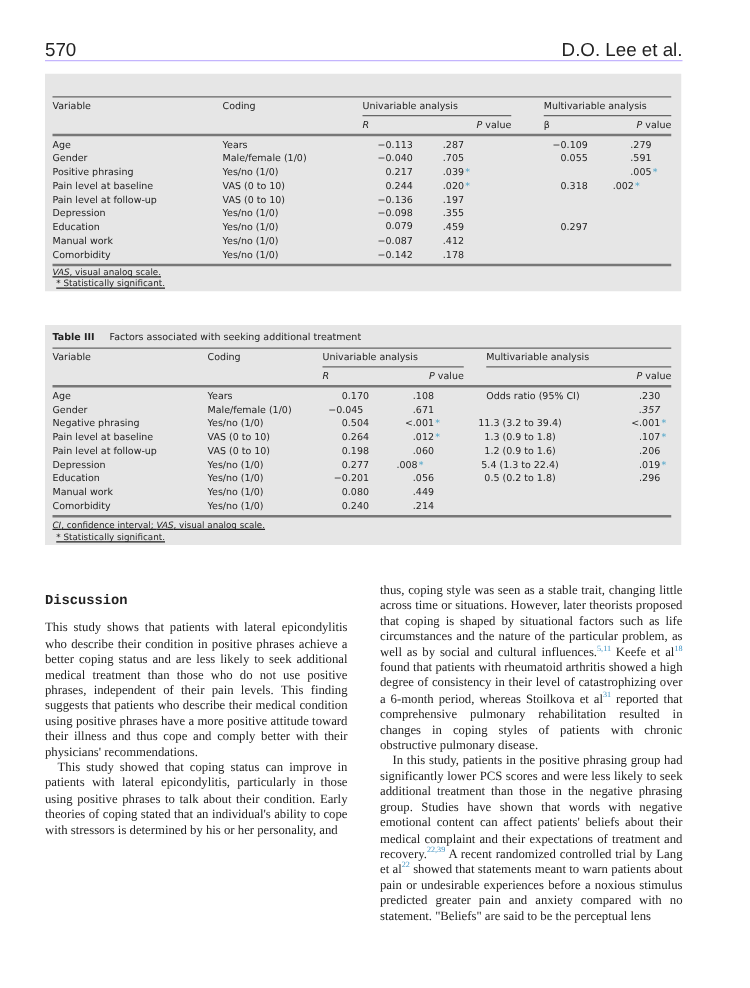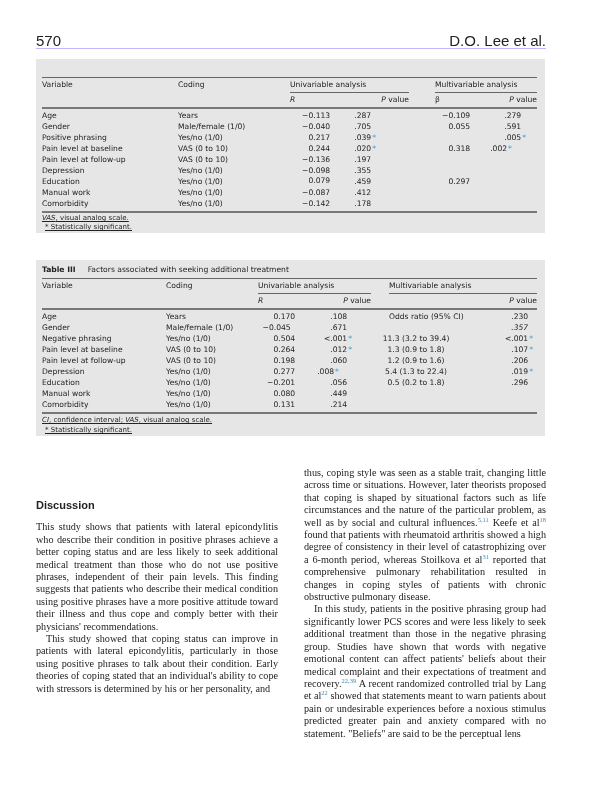--- a/index.html
+++ b/index.html
@@ -22,21 +22,21 @@
   .star { color: #4aa3c8; margin-left: 1px; }
   .foot { position: absolute; left: 6px; white-space: nowrap; font-size: 7px; line-height: 10px; text-decoration: underline; }
   .foot i { font-style: italic; }
 
   .col { position: absolute; font-family: "Liberation Serif", serif; font-size: 10.2px;
     line-height: 12.4px; text-align: justify; color: #222; }
   .col p { margin: 0; }
   .col p.ind { text-indent: 10px; }
   .link { color: #3a8fc0; }
   sup.ref { color: #3a8fc0; font-size: 6.5px; line-height: 0; }
-  h2.disc { font-family: Liberation Sans, sans-serif; font-size: 11px; font-weight: bold; margin: 32px 0 10px 0; }
+  h2.disc { font-family: Liberation Mono, monospace; font-size: 11px; font-weight: bold; margin: 8px 0 10px 0; }
 </style>
 </head>
 <body>
 
 <div class="running-head">
   <span class="pg">570</span>
   <span class="auth">D.O. Lee et al.</span>
 </div>
 
 <div class="tbl" id="t2" style="top:59px;height:174px;">
@@ -194,21 +194,21 @@
       </div>
       <div>
         <div class="cell" style="left: 6px; top: 128px;"><span>Manual work</span></div>
         <div class="cell" style="left: 130px; top: 128px;"><span>Yes/no (1/0)</span></div>
         <div class="cell r" style="left: 222px; top: 128px; width: 42px;"><span>0.080</span><span style="visibility: hidden; margin-left: 1px;">*</span></div>
         <div class="cell r" style="left: 268px; top: 128px; width: 48px;"><span>.449</span><span style="visibility: hidden; margin-left: 1px;">*</span></div>
       </div>
       <div>
         <div class="cell" style="left: 6px; top: 139px;"><span>Comorbidity</span></div>
         <div class="cell" style="left: 130px; top: 139px;"><span>Yes/no (1/0)</span></div>
-        <div class="cell r" style="left: 222px; top: 139px; width: 42px;"><span>0.131</span><span style="visibility: hidden; margin-left: 1px;">*</span></div>
+        <div class="cell r" style="left: 222px; top: 139px; width: 42px;"><span>0.240</span><span style="visibility: hidden; margin-left: 1px;">*</span></div>
         <div class="cell r" style="left: 268px; top: 139px; width: 48px;"><span>.214</span><span style="visibility: hidden; margin-left: 1px;">*</span></div>
       </div>
     </div>
   <div class="rule thick" style="top:152px;"></div>
   <div class="foot" style="top:155px;"><i>CI</i><span>, confidence interval; </span><i>VAS</i><span>, visual analog scale.</span></div>
   <div class="foot" style="top:165px;left:9px;">* Statistically significant.</div>
 </div>
 
 <div class="col" style="left:36px;top:467px;width:242px;">
   <h2 class="disc">Discussion</h2>

